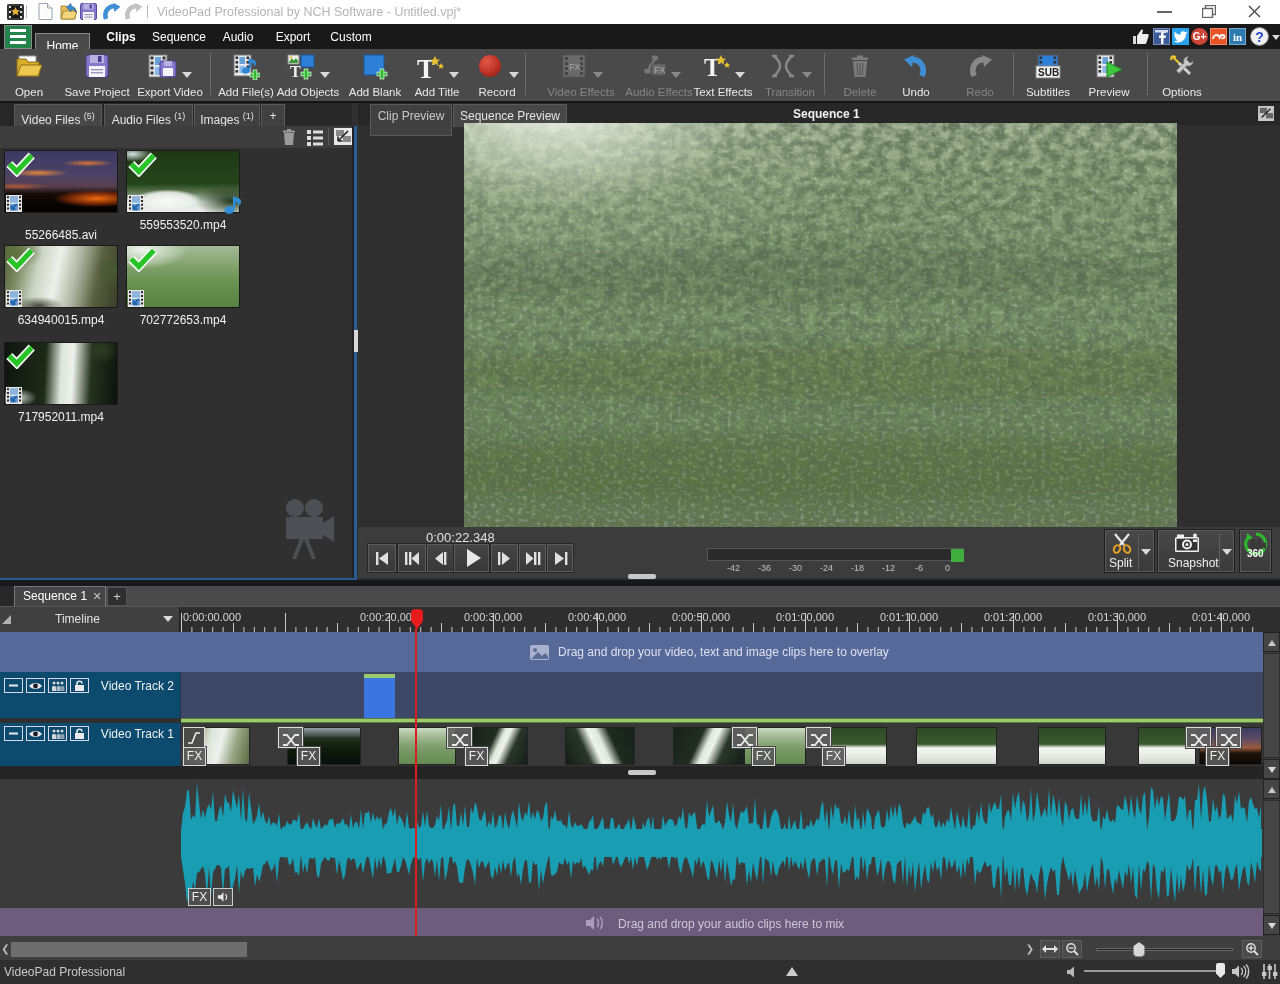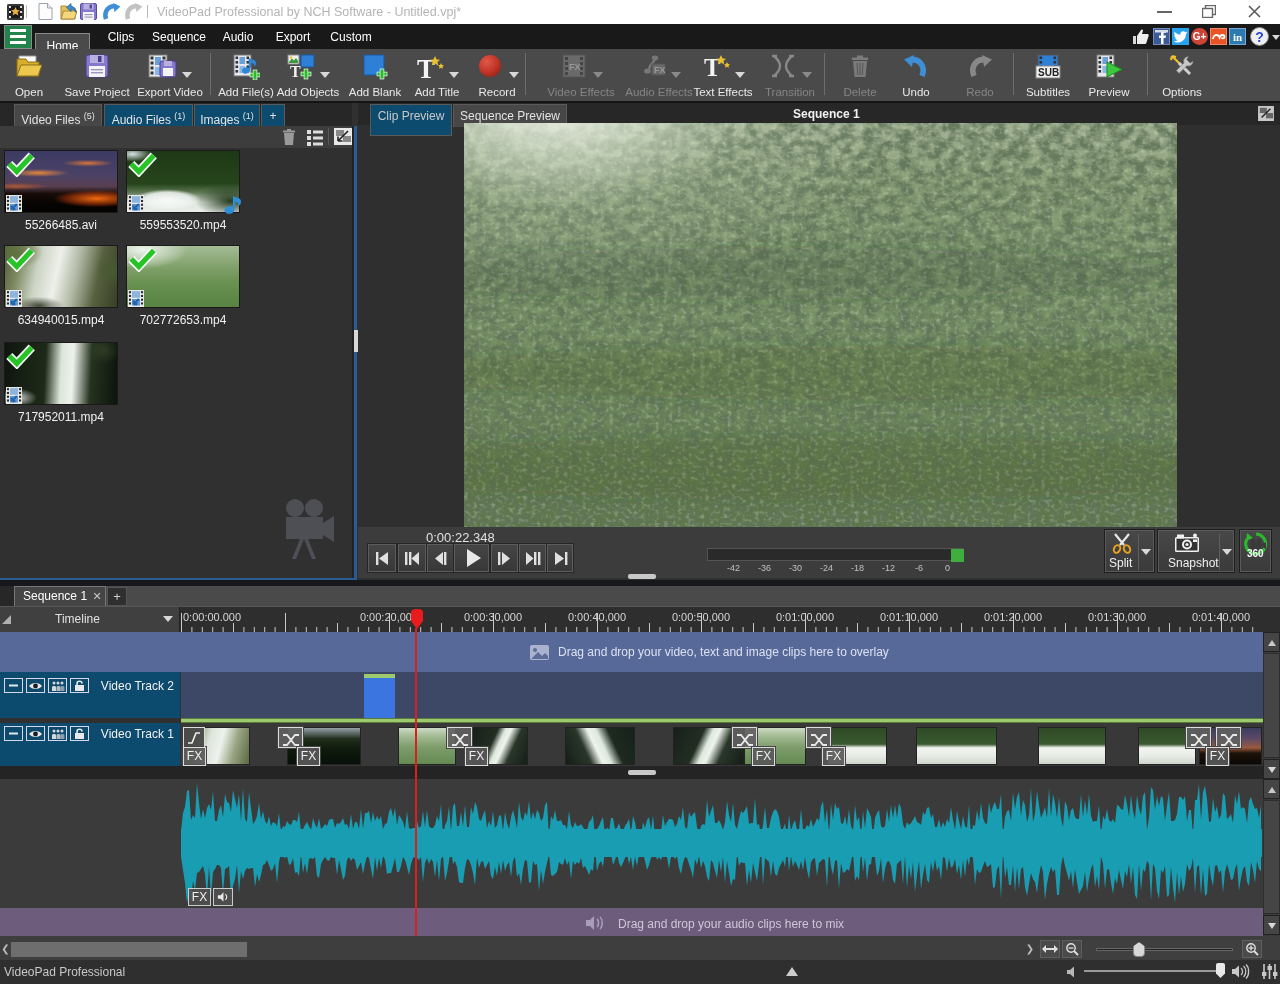--- a/index.html
+++ b/index.html
@@ -20,21 +20,21 @@
 .rbtn{position:absolute;top:3px;text-align:center;color:#e9e9e9;font-size:11.5px;}
 .icwrap1{margin-left:-14px !important;}
 .rbtn .lbl{position:absolute;bottom:0;width:100%;left:0;white-space:nowrap;text-align:center;}
 .rbtn.dis{color:#858585;}
 .rsep{position:absolute;top:4px;width:1px;height:42px;background:#6e6e6e;}
 .darr{position:absolute;width:0;height:0;border-left:5px solid transparent;border-right:5px solid transparent;border-top:6px solid #d8d8d8;}
 .darr.g{border-top-color:#8a8a8a;}
 
 #mainarea{position:absolute;left:0;top:103px;width:1280px;height:477px;background:#303030;}
 #lptabs{position:absolute;left:0;top:103px;width:352px;height:23px;background:#272727;}
-.ptab{position:absolute;top:1px;height:32px;line-height:22px;font-size:12px;color:#e3e3e3;text-align:center;background:#0c4a6e;border:1px solid #5a5a5a;}
+.ptab{position:absolute;top:1px;height:32px;line-height:22px;font-size:12px;color:#e3e3e3;text-align:center;background:#404040;border:1px solid #5a5a5a;}
 .ptab.active{background:#474747;border-bottom:none;height:23px;}
 .ptab sup{font-size:9px;}
 #lptools{position:absolute;left:0;top:126px;width:352px;height:22px;background:#3d3d3d;}
 #lpcontent{position:absolute;left:0;top:148px;width:352px;height:430px;background:#303030;}
 #vline{position:absolute;left:354px;top:126px;width:3px;height:454px;background:#2a5d94;}
 #hline{position:absolute;left:0px;top:578px;width:357px;height:3px;background:#2a5d94;}
 .thumb{position:absolute;width:114px;height:63px;border:1px solid #1a1a1a;}
 .tlabel{position:absolute;width:114px;text-align:center;font-size:12px;color:#f0f0f0;}
 .check{position:absolute;width:30px;height:26px;}
 .filmic{position:absolute;width:16px;height:17px;}
@@ -159,21 +159,21 @@
     </svg>
 </div>
 
 <div id="menubar">
  <div id="hamb">
       <i></i>
       <i></i>
       <i></i>
     </div>
  <div class="mtab active" style="left:35px;width:55px;margin-top:8px;">Home</div>
- <div class="mtab" style="left:97px;width:48px;">Clips</div>
+ <div class="mtab" style="left:97px;width:48px;font-weight:bold;">Clips</div>
  <div class="mtab" style="left:150px;width:58px;">Sequence</div>
  <div class="mtab" style="left:215px;width:46px;">Audio</div>
  <div class="mtab" style="left:268px;width:50px;">Export</div>
  <div class="mtab" style="left:325px;width:52px;">Custom</div>
 
  <svg class="abs" style="left:1131px;top:4px;" width="20" height="17" viewBox="0 0 20 17">
       <path d="M2,8 H5 V16 H2 Z" fill="#d8d8d8"></path>
       <path d="M6,16 V8 L10,2 C10.5,1 12,1.2 12,2.6 L11,6 H16.5 C17.6,6 18,7 17.6,8 L15.5,14.5 C15.2,15.5 14.5,16 13.5,16 Z" fill="#eee"></path>
     </svg>
  <div class="abs" style="left:1153px;top:4px;width:17px;height:17px;background:#3a5a98;border:1px solid #7a8ab8;">
@@ -530,21 +530,21 @@
             <rect x="13.8" y="5.2" width="2.2" height="2.2"></rect>
             <rect x="13.8" y="9.2" width="2.2" height="2.2"></rect>
             <rect x="13.8" y="13.2" width="2.2" height="2.2"></rect>
           </g>
           <rect x="4.2" y="1.2" width="8.6" height="7" fill="#8cb4dc"></rect>
           <rect x="4.2" y="9.5" width="8.6" height="7" fill="#6898cc"></rect>
           <path d="M11.5,9.5 L6,15 M6,15 L6,11 M6,15 L10,15" stroke="#1f66b0" stroke-width="2.2" fill="none"></path>
         </svg>
       </div>
     </div>
-    <div class="tlabel" style="left:4px;top:70px;">55266485.avi</div>
+    <div class="tlabel" style="left:4px;top:80px;">55266485.avi</div>
     <div class="thumb mt-falls" style="left:126px;top:2px;">
       <svg class="check" width="28" height="24" viewBox="0 0 28 24">
         <path d="M4,12 L11,19 L25,4" stroke="#f8f8f8" stroke-width="8" fill="none"></path>
         <path d="M4,12 L11,19 L25,4" stroke="#27c427" stroke-width="4.8" fill="none"></path>
       </svg>
       <div class="abs" style="left:1px;top:44px;">
         <svg class="filmic" width="17" height="18" viewBox="0 0 17 18">
           <rect x="0" y="0" width="17" height="18" fill="#ececec"></rect>
           <g fill="#2a2a2a">
             <rect x="1" y="1.2" width="2.2" height="2.2"></rect>

